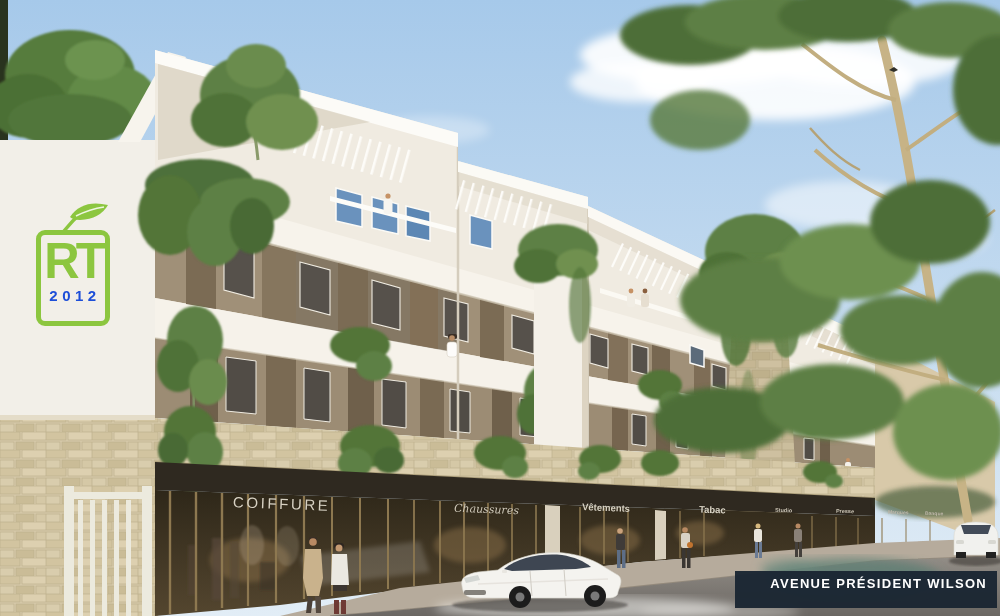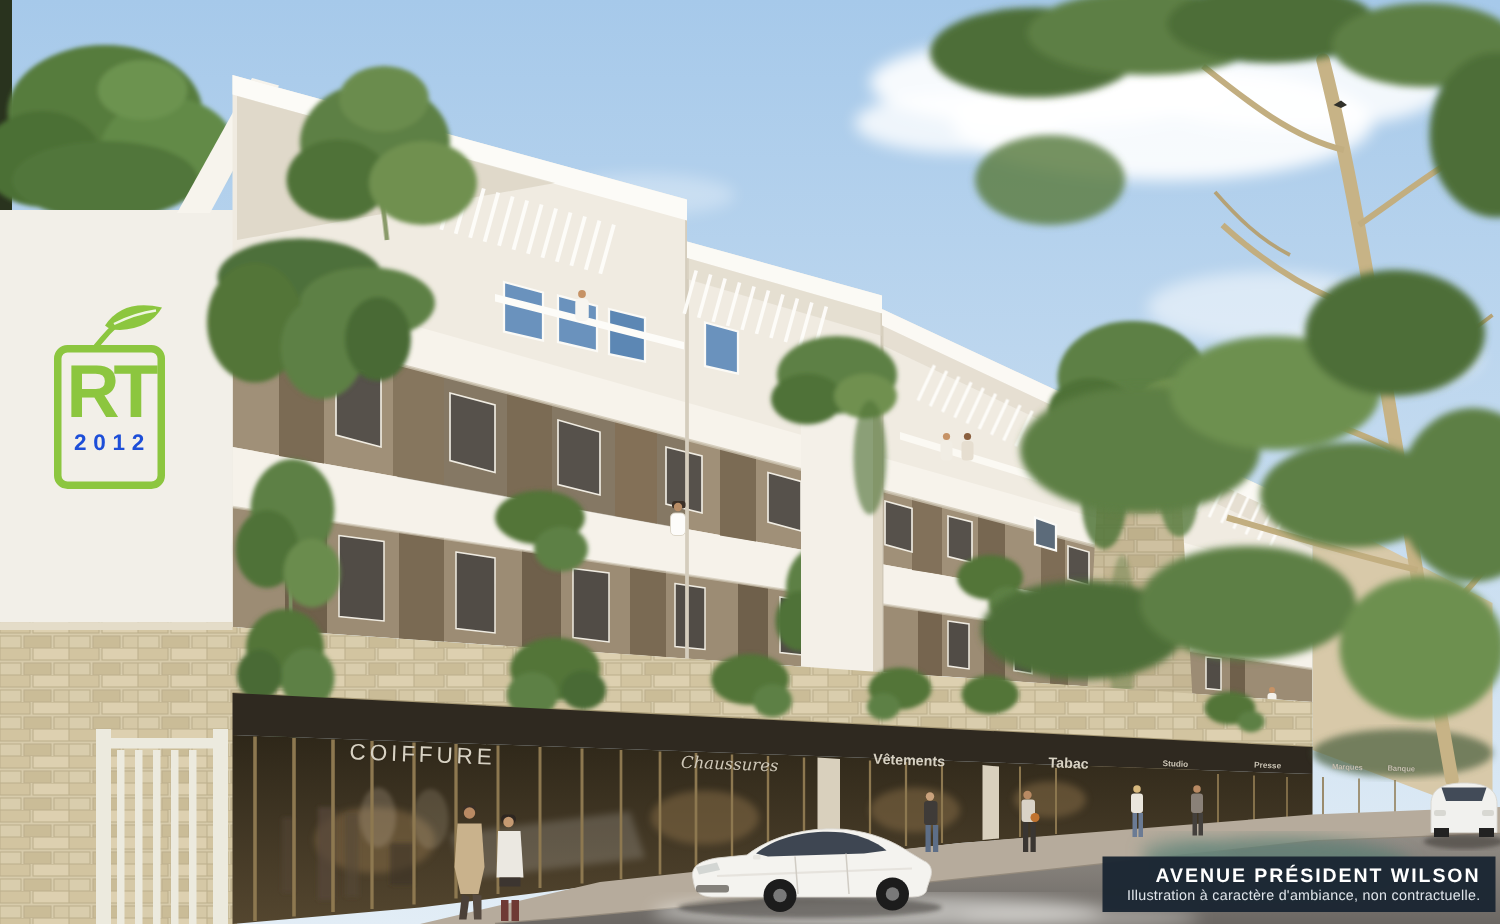--- a/index.html
+++ b/index.html
@@ -539,16 +539,15 @@
 <div class="sign sign-chaussures">Chaussures</div>
 <div class="sign sign-vetements">Vêtements</div>
 <div class="sign sign-tabac">Tabac</div>
 <div class="sign sign-s1">Studio</div>
 <div class="sign sign-s2">Presse</div>
 <div class="sign sign-s3">Marques</div>
 <div class="sign sign-s4">Banque</div>
 
 <div class="caption">
   <div class="caption-title">AVENUE PRÉSIDENT WILSON</div>
-  <div class="caption-sub">Illustration à caractère d'ambiance, non contractuelle.</div>
 </div>
 
 </div>
 
 </body></html>

